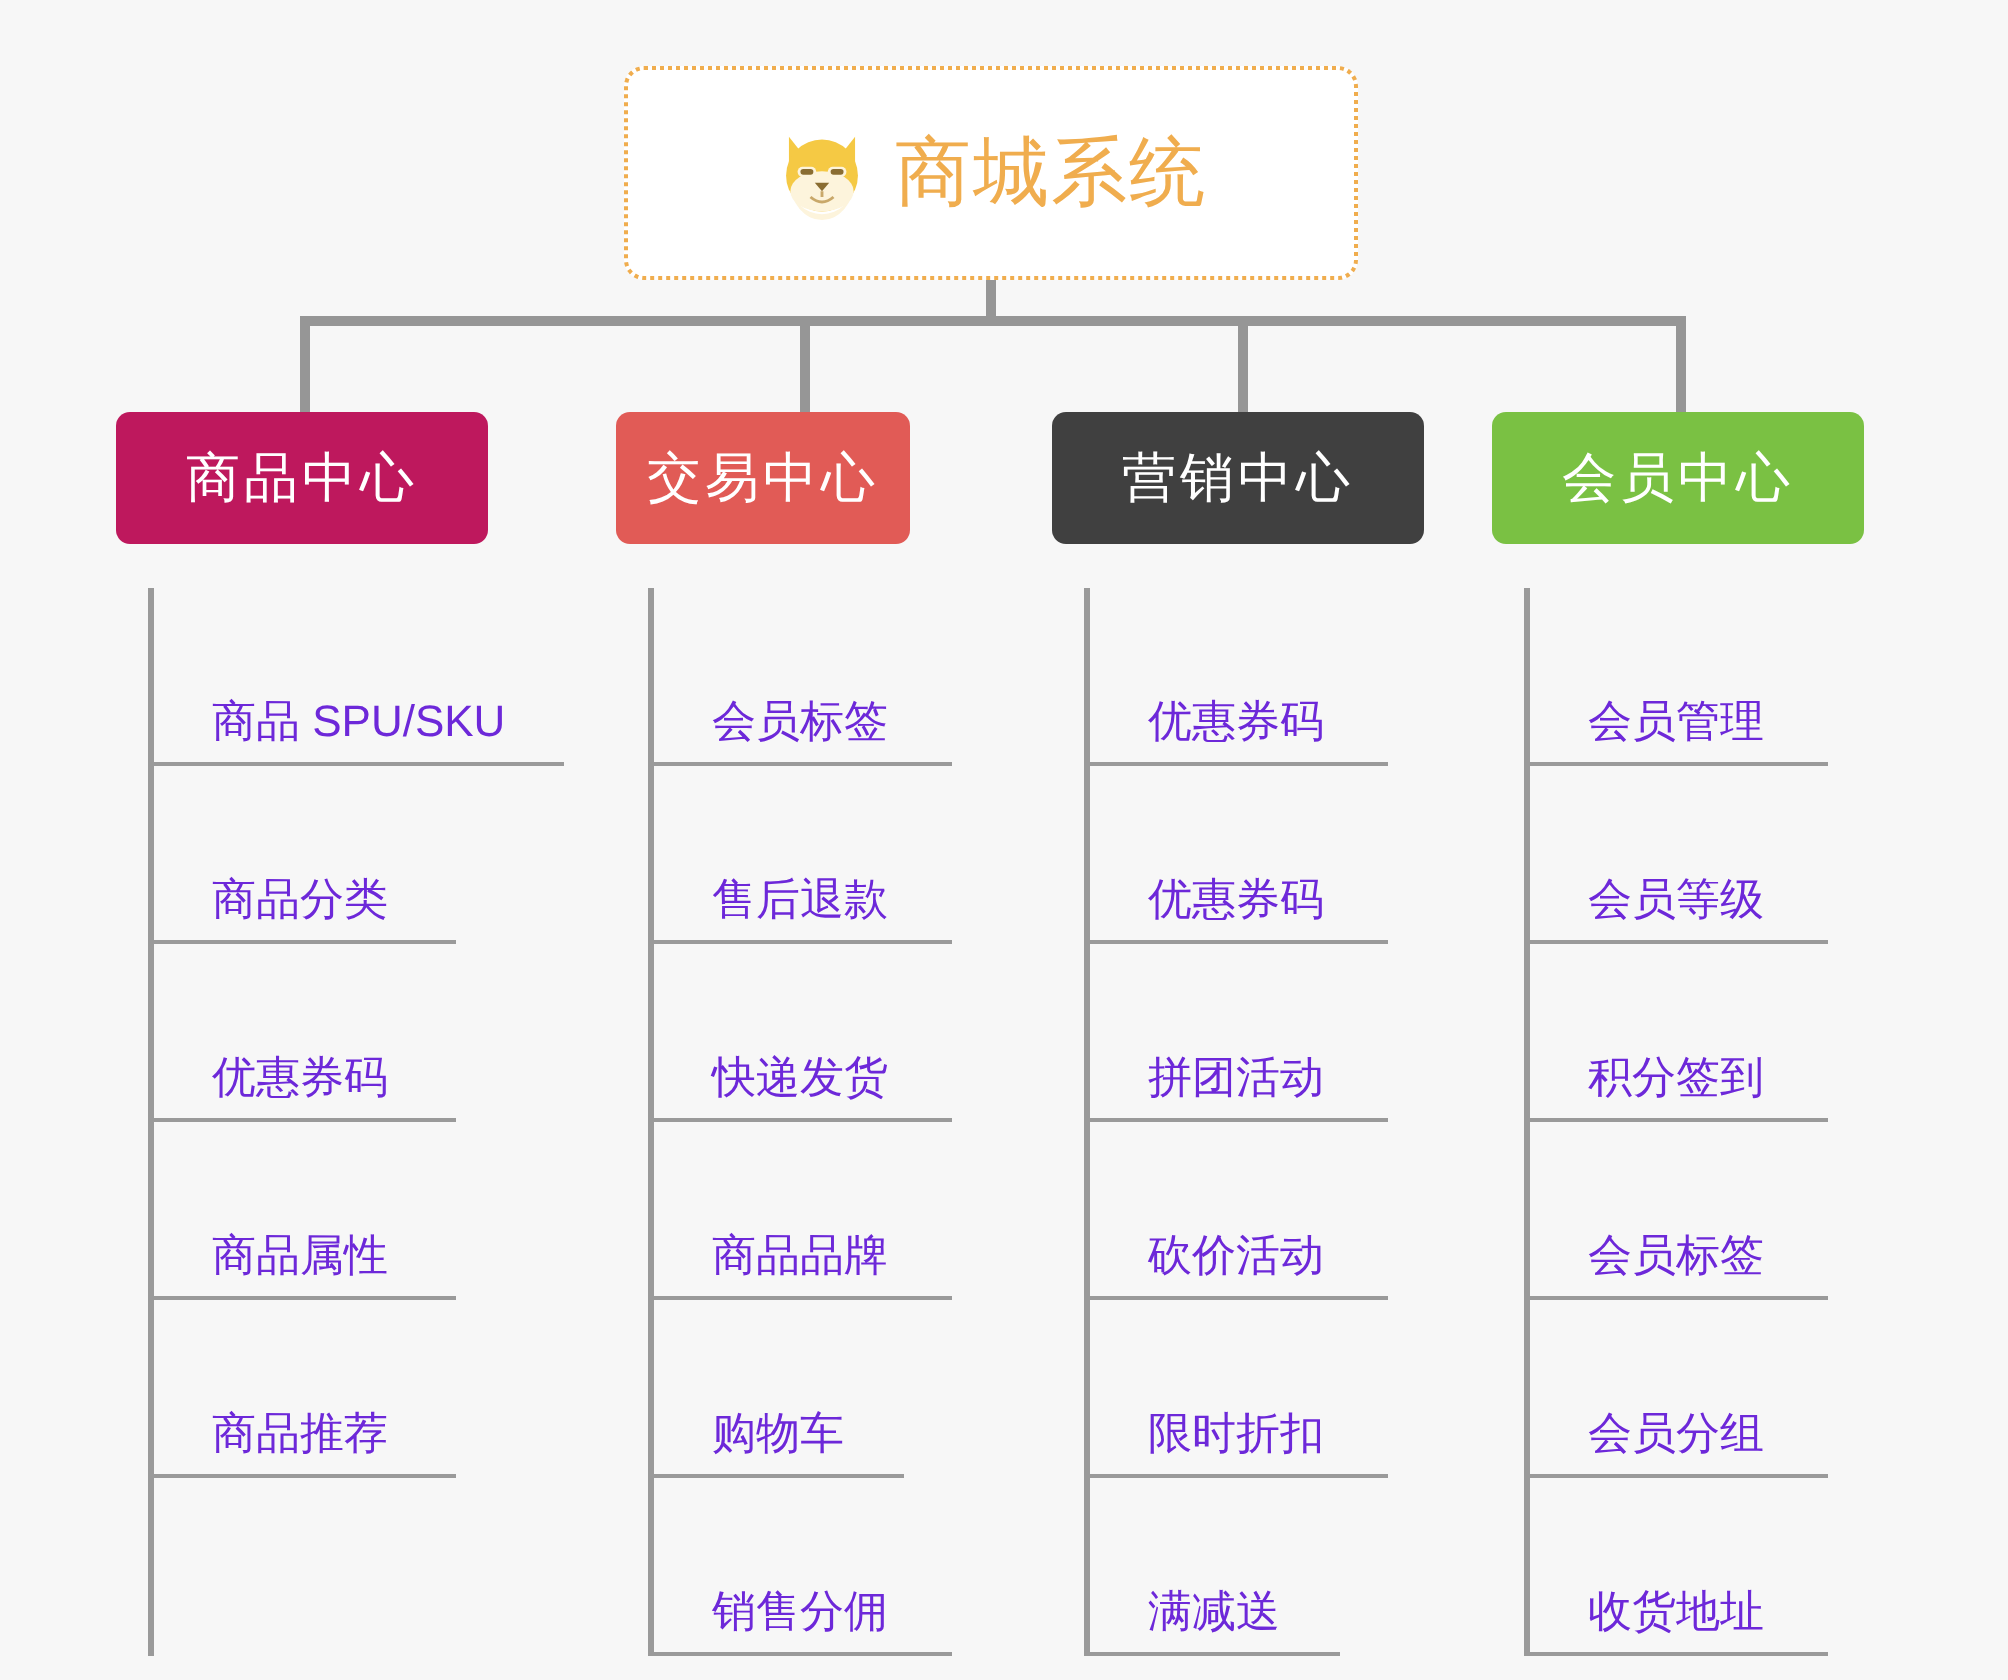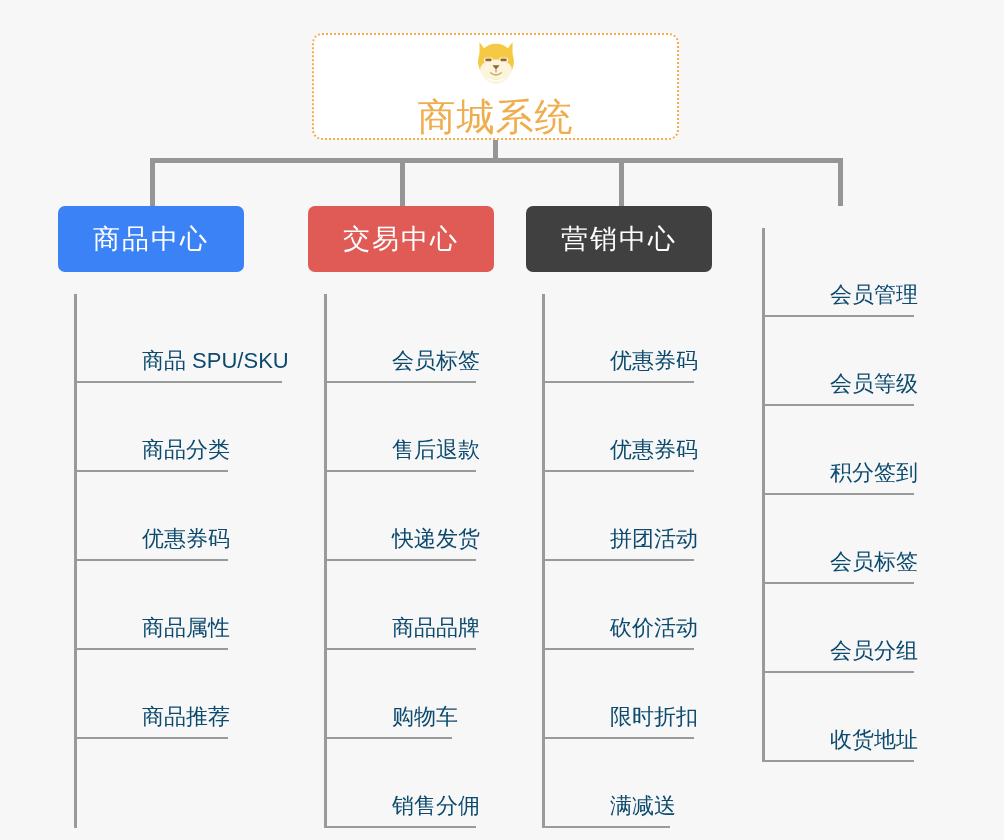--- a/index.html
+++ b/index.html
@@ -27,21 +27,20 @@
     width: 367px;
     height: 107px;
     box-sizing: border-box;
     background: #ffffff;
     border: 2px dotted #f0ad4e;
     border-radius: 10px;
     display: flex;
     align-items: center;
     justify-content: center;
     gap: 14px;
-    flex-direction: column;
   }
   .root-icon {
     width: 46px;
     height: 46px;
     flex: 0 0 auto;
     display: block;
   }
   .root-title {
     font-size: 38px;
     line-height: 1;
@@ -106,23 +105,22 @@
     position: relative;
     height: 89px;
     box-sizing: border-box;
   }
   .leaf-label {
     position: absolute;
     left: 32px;
     bottom: 11px;
     font-size: 22px;
     line-height: 1;
-    color: #0c4a6e;
+    color: #6d28d9;
     white-space: nowrap;
-    margin-left: 36px;
   }
   .leaf-rule {
     position: absolute;
     left: 0;
     bottom: 0;
     height: 2px;
     background: #9a9a9a;
   }
 </style>
 </head>
@@ -149,21 +147,21 @@
   </div>
 
   <div class="conn conn-stem"></div>
   <div class="conn conn-bus"></div>
   <div class="conn conn-drop" style="left:150px"></div>
   <div class="conn conn-drop" style="left:400px"></div>
   <div class="conn conn-drop" style="left:619px"></div>
   <div class="conn conn-drop" style="left:838px"></div>
 
   <div class="column" style="left:58px;width:186px">
-    <div class="col-header" style="background:#3b82f6;width:186px">商品中心</div>
+    <div class="col-header" style="background:#be185d;width:186px">商品中心</div>
     <div class="col-body">
       <div class="spine" style="height:534px"></div>
       <div class="leaf">
         <span class="leaf-label">商品 SPU/SKU</span>
         <span class="leaf-rule" style="width:208px"></span>
       </div>
       <div class="leaf">
         <span class="leaf-label">商品分类</span>
         <span class="leaf-rule" style="width:154px"></span>
       </div>
@@ -176,21 +174,21 @@
         <span class="leaf-rule" style="width:154px"></span>
       </div>
       <div class="leaf">
         <span class="leaf-label">商品推荐</span>
         <span class="leaf-rule" style="width:154px"></span>
       </div>
     </div>
   </div>
 
   <div class="column" style="left:308px;width:186px">
-    <div class="col-header" style="background:#e15b56;width:186px">交易中心</div>
+    <div class="col-header" style="background:#e15b56;width:147px">交易中心</div>
     <div class="col-body">
       <div class="spine" style="height:534px"></div>
       <div class="leaf">
         <span class="leaf-label">会员标签</span>
         <span class="leaf-rule" style="width:152px"></span>
       </div>
       <div class="leaf">
         <span class="leaf-label">售后退款</span>
         <span class="leaf-rule" style="width:152px"></span>
       </div>
@@ -238,20 +236,21 @@
         <span class="leaf-rule" style="width:152px"></span>
       </div>
       <div class="leaf">
         <span class="leaf-label">满减送</span>
         <span class="leaf-rule" style="width:128px"></span>
       </div>
     </div>
   </div>
 
   <div class="column" style="left:746px;width:186px">
+    <div class="col-header" style="background:#7ac143;width:186px">会员中心</div>
     <div class="col-body">
       <div class="spine" style="height:534px"></div>
       <div class="leaf">
         <span class="leaf-label">会员管理</span>
         <span class="leaf-rule" style="width:152px"></span>
       </div>
       <div class="leaf">
         <span class="leaf-label">会员等级</span>
         <span class="leaf-rule" style="width:152px"></span>
       </div>

